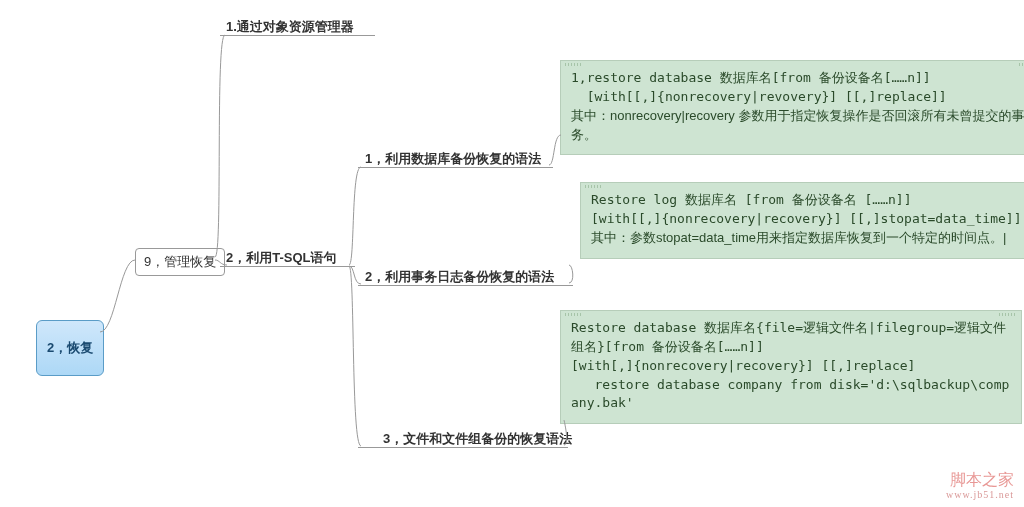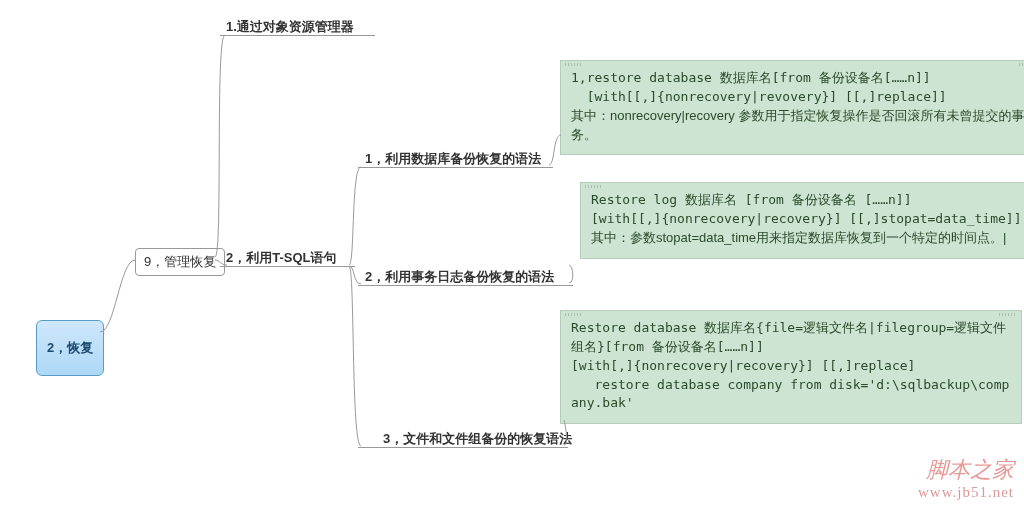--- a/index.html
+++ b/index.html
@@ -64,22 +64,22 @@
   .watermark {
     position: absolute;
     right: 10px;
     bottom: 6px;
     text-align: right;
     color: #d9534f;
     opacity: 0.6;
     font-family: "STKaiti","KaiTi",serif;
     line-height: 1.2;
   }
-  .watermark .wm1 { font-size: 22px; font-style: italic; }
-  .watermark .wm2 { font-size: 15px; letter-spacing: 1px; color: #c05352; }
+  .watermark .wm1 { font-size: 16px; }
+  .watermark .wm2 { font-size: 10px; letter-spacing: 1px; color: #c05352; }
   svg.connector { position: absolute; overflow: visible; pointer-events: none; }
 </style>
 </head>
 <body>
 
 <div class="node-root" style="left:36px; top:320px;">
   <span>2，恢复</span>
 </div>
 
 <div class="node-outline" style="left:135px; top:248px;">

